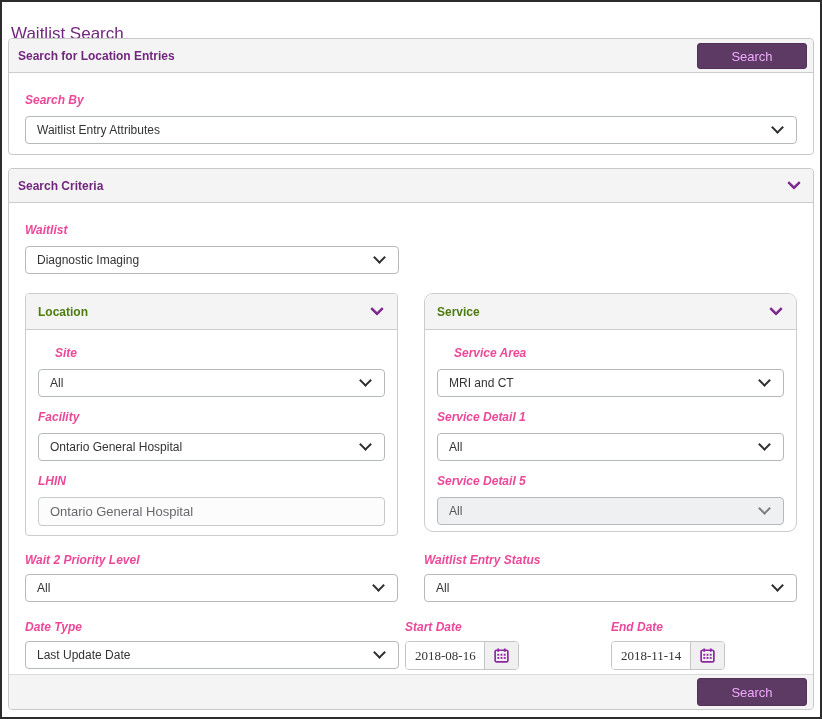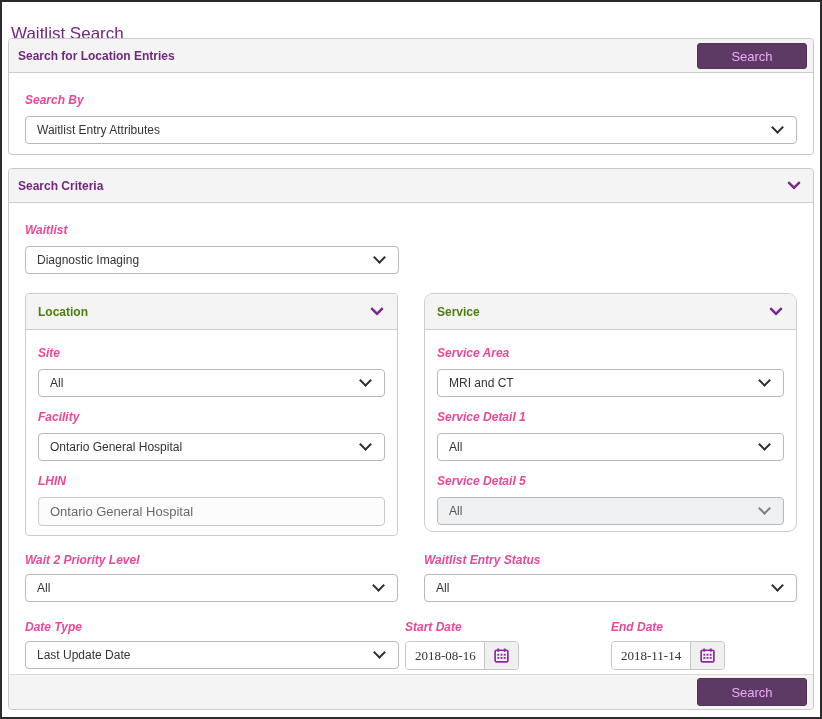--- a/index.html
+++ b/index.html
@@ -63,21 +63,21 @@
   .subpanel { width:374px; border:1px solid #ccc; border-radius:4px; overflow:hidden; background:#fff; }
   .subpanel-location { height:243px; }
   .subpanel-service { height:239px;border-radius:9px; }
   .sp-header {
     height:36px; background:#f4f4f4; border-bottom:1px solid #ccc;
     display:flex; align-items:center; padding:0 15px 0 12px;
   }
   .sp-title { font-size:12px; font-weight:bold; color:#4d7c0f; }
   .sp-body { padding:16px 12px 0; }
   .sp-body .field-label { margin-top:13px; }
-  .sp-body .field-label:first-child { margin-top:0; }
+  .sp-body .field-label:first-child { margin-top:0;margin-left:17px; }
   .input-ro {
     width:100%; height:29px; margin-top:8px;
     border:1px solid #c6cacd; border-radius:4px; background:#fcfcfc;
     color:#66696c; font-size:13px; font-family:"Liberation Sans", sans-serif;
     padding:0 11px;
   }
   
   .mid-row { display:flex; gap:26px; margin-top:17px; }
   .mid-row .col { width:374px; }
   .mid-row .sel { margin-top:6px; }

